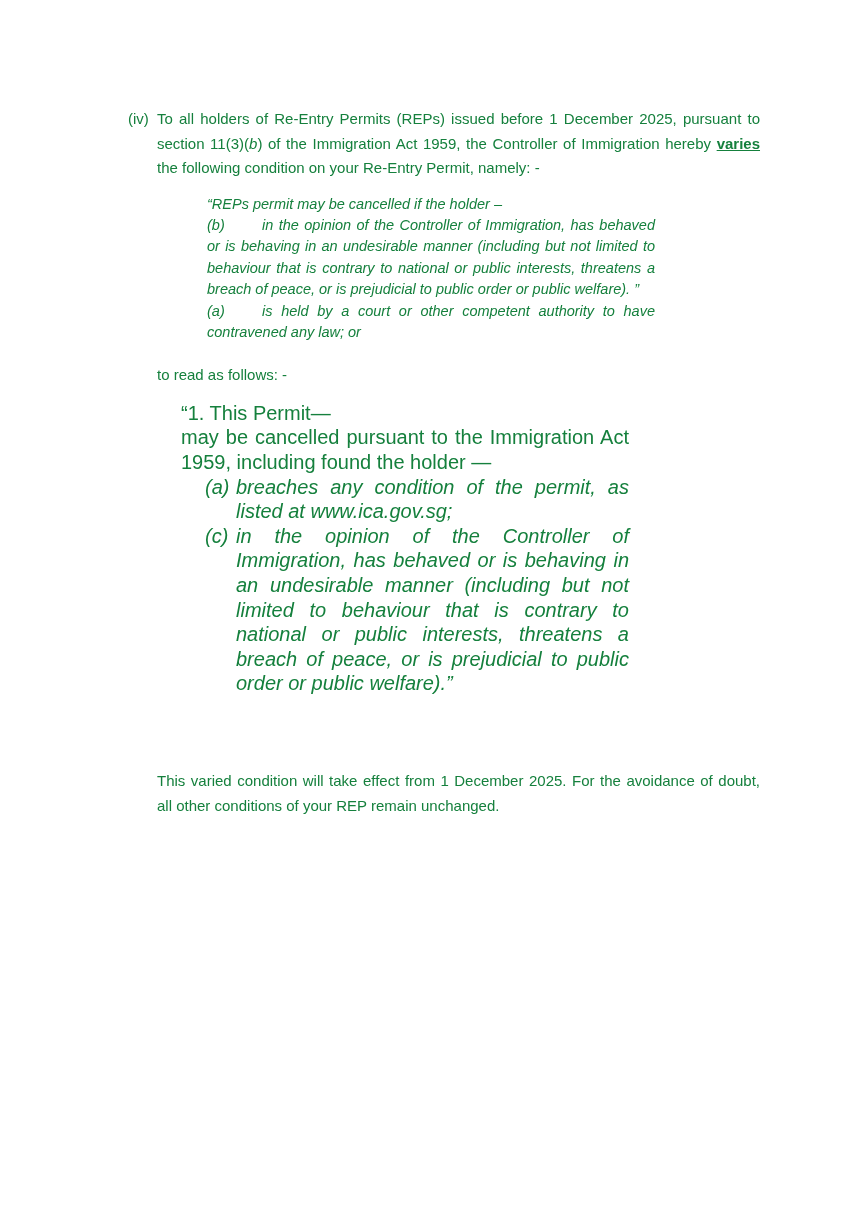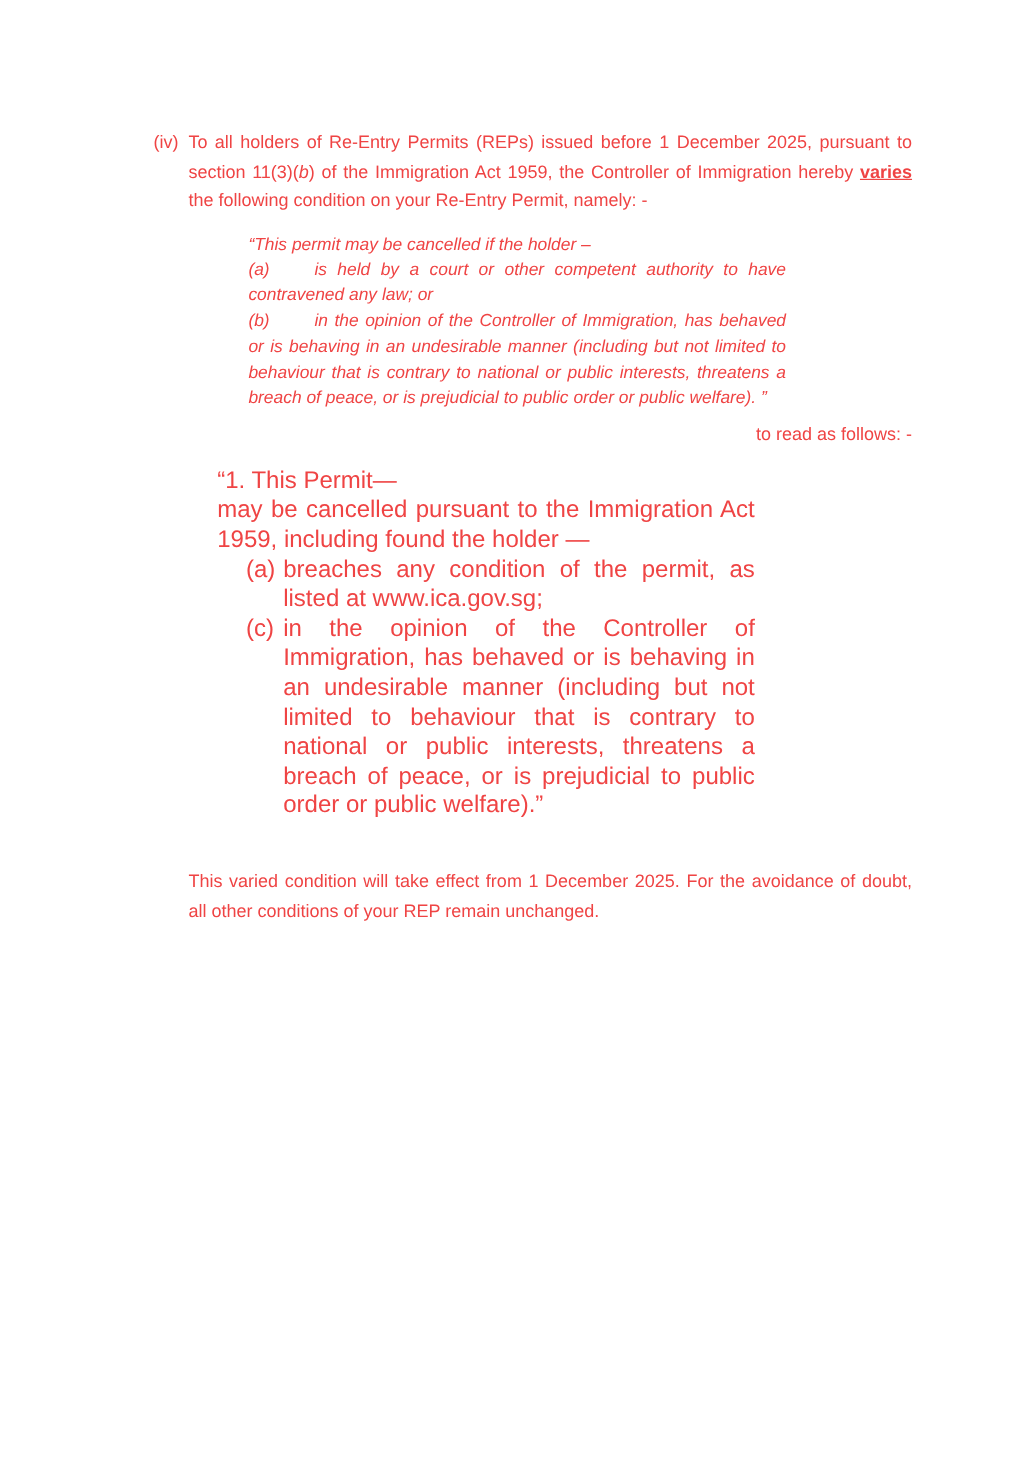--- a/index.html
+++ b/index.html
@@ -6,21 +6,21 @@
     margin: 0;
     padding: 0;
     background: #ffffff;
   }
   .page {
     position: relative;
     width: 863px;
     height: 1221px;
     background: #ffffff;
     font-family: "Liberation Sans", sans-serif;
-    color: #ef4444;
+    color: #15803d;
     overflow: hidden;
   }
   .content {
     position: absolute;
     left: 157px;
     top: 107px;
     width: 603px;
   }
   
   .intro {
@@ -45,61 +45,61 @@
     font-size: 14.5px;
     line-height: 21.4px;
     font-style: italic;
     text-align: justify;
   }
   .q1-item .q1-marker {
     display: inline-block;
     width: 55px;
   }
   .to-read {
-    margin-top: 8px;
+    margin-top: 20px;
     font-size: 15px;
     line-height: 24.5px;
-    text-align: right;
   }
   
   .quote2 {
     margin: 13px 0 0 24px;
     width: 448px;
     font-size: 20px;
     line-height: 24.6px;
     text-align: justify;
   }
   .q2-item {
     padding-left: 55px;
     text-indent: -31px;
+    font-style: italic;
   }
   .q2-marker {
     display: inline-block;
     width: 31px;
     text-indent: 0;
   }
   .closing {
-    margin-top: 39px;
+    margin-top: 73px;
     font-size: 15px;
     line-height: 24.7px;
     text-align: justify;
   }
 </style>
 </head>
 <body>
 
 <div class="page">
   <div class="content">
 
     <div class="intro"><span class="marker">(iv)</span><span>To all holders of Re-Entry Permits (REPs) issued before 1 December 2025, pursuant to section 11(3)(</span><i>b</i><span>) of the Immigration Act 1959, the Controller of Immigration hereby </span><span class="emph">varies</span><span> the following condition on your Re-Entry Permit, namely: -</span></div>
 
     <div class="quote1">
-      <div class="q1-open">“This permit may be cancelled if the holder –</div>
+      <div class="q1-open">“REPs permit may be cancelled if the holder –</div>
+      <div class="q1-item"><span class="q1-marker">(b)</span><span>in the opinion of the Controller of Immigration, has behaved or is behaving in an undesirable manner (including but not limited to behaviour that is contrary to national or public interests, threatens a breach of peace, or is prejudicial to public order or public welfare). ”</span></div>
       <div class="q1-item"><span class="q1-marker">(a)</span><span>is held by a court or other competent authority to have contravened any law; or</span></div>
-      <div class="q1-item"><span class="q1-marker">(b)</span><span>in the opinion of the Controller of Immigration, has behaved or is behaving in an undesirable manner (including but not limited to behaviour that is contrary to national or public interests, threatens a breach of peace, or is prejudicial to public order or public welfare). ”</span></div>
     </div>
 
     <div class="to-read">to read as follows: -</div>
 
     <div class="quote2">
       <div>“1. This Permit—</div>
       <div>may be cancelled pursuant to the Immigration Act 1959, including found the holder —</div>
       <div class="q2-item"><span class="q2-marker">(a)</span><span>breaches any condition of the permit, as listed at www.ica.gov.sg;</span></div>
       <div class="q2-item"><span class="q2-marker">(c)</span><span>in the opinion of the Controller of Immigration, has behaved or is behaving in an undesirable manner (including but not limited to behaviour that is contrary to national or public interests, threatens a breach of peace, or is prejudicial to public order or public welfare).”</span></div>
     </div>

